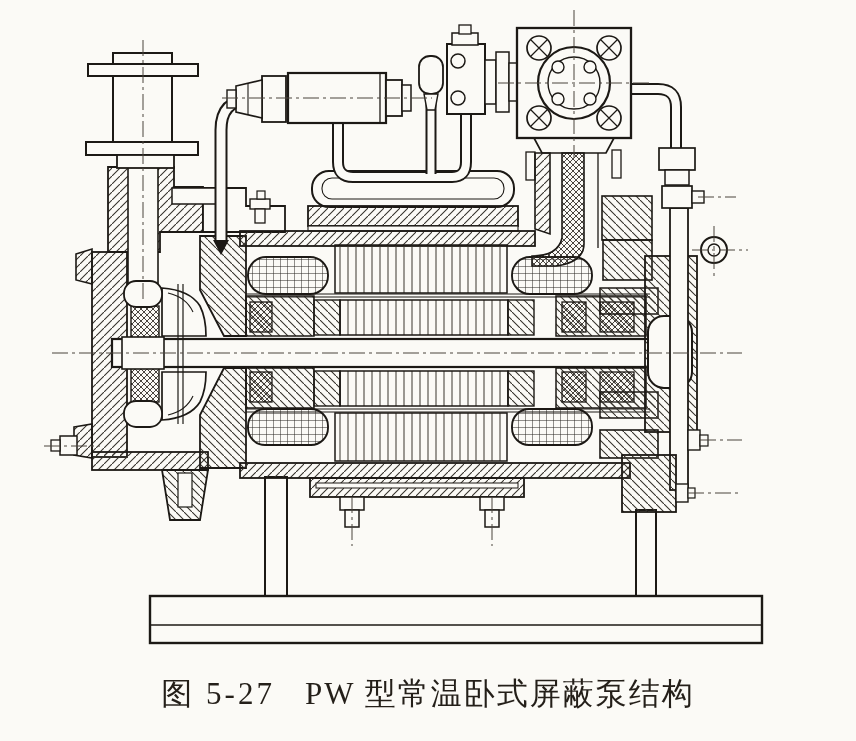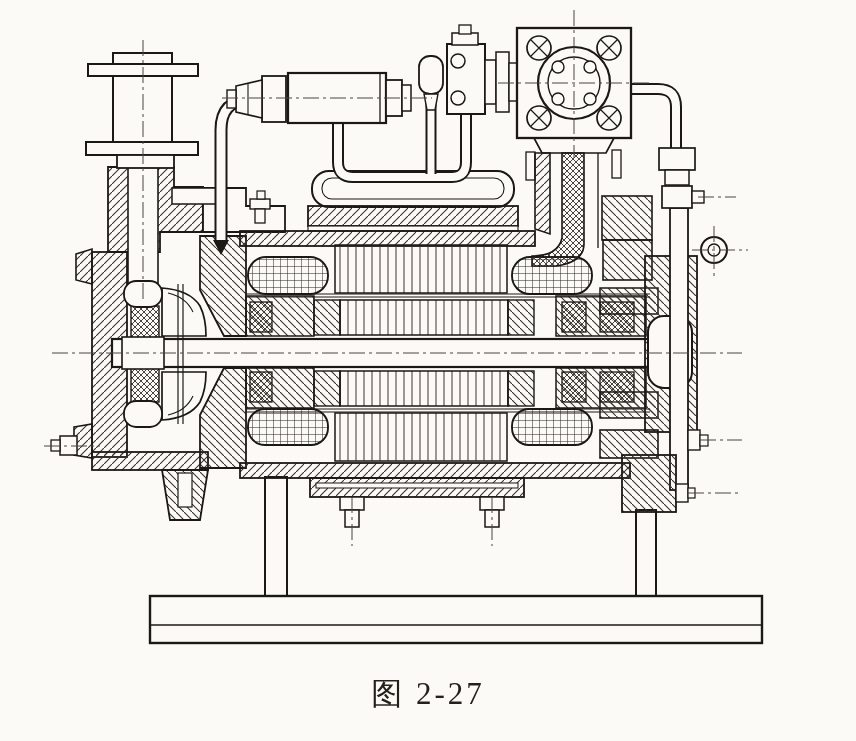--- a/index.html
+++ b/index.html
@@ -279,16 +279,17 @@
     <line x1="692" y1="250" x2="748" y2="250"></line>
     <line x1="714" y1="226" x2="714" y2="276"></line>
     <line x1="700" y1="440" x2="742" y2="440"></line>
     <line x1="688" y1="493" x2="738" y2="493"></line>
     <line x1="44" y1="446" x2="100" y2="446"></line>
     <line x1="698" y1="197" x2="736" y2="197"></line>
   </g>
 </svg>
 
 <div class="caption">
-  <span class="fig-label">图 2-27</span>
+  <span class="fig-label">图 5-27</span>
+  <span class="fig-title">PW 型常温卧式屏蔽泵结构</span>
 </div>
 
 </div>
 
 </body></html>

